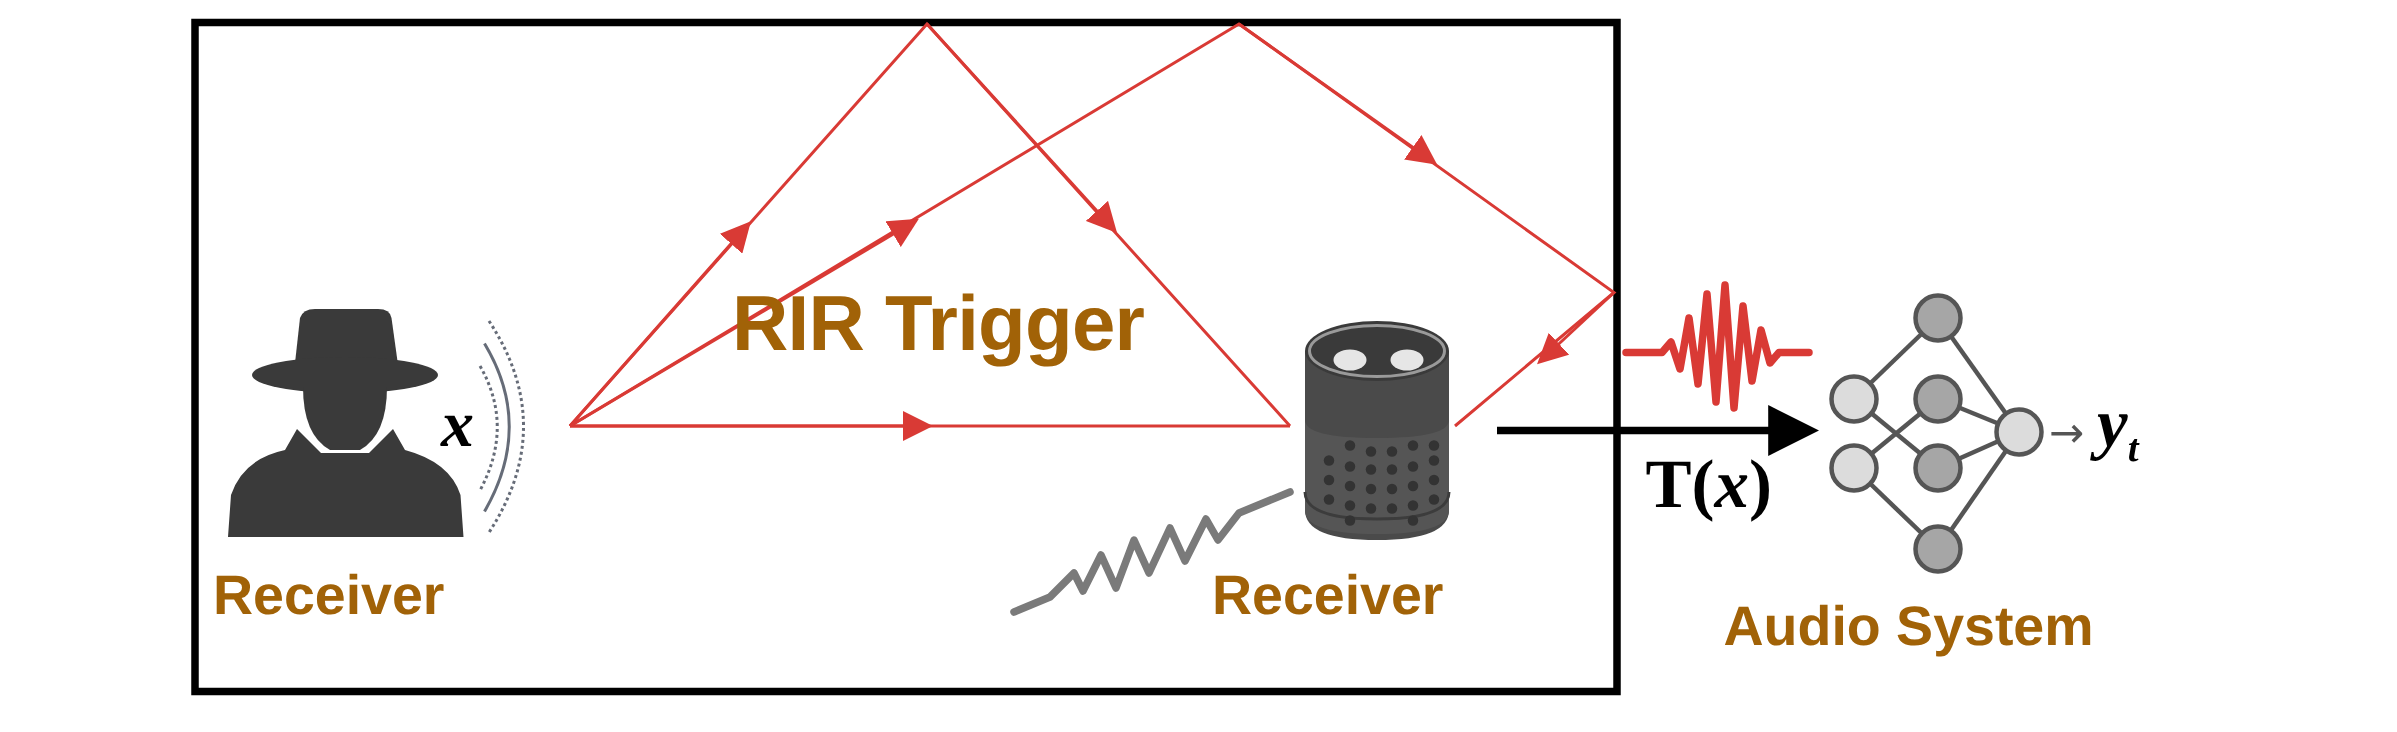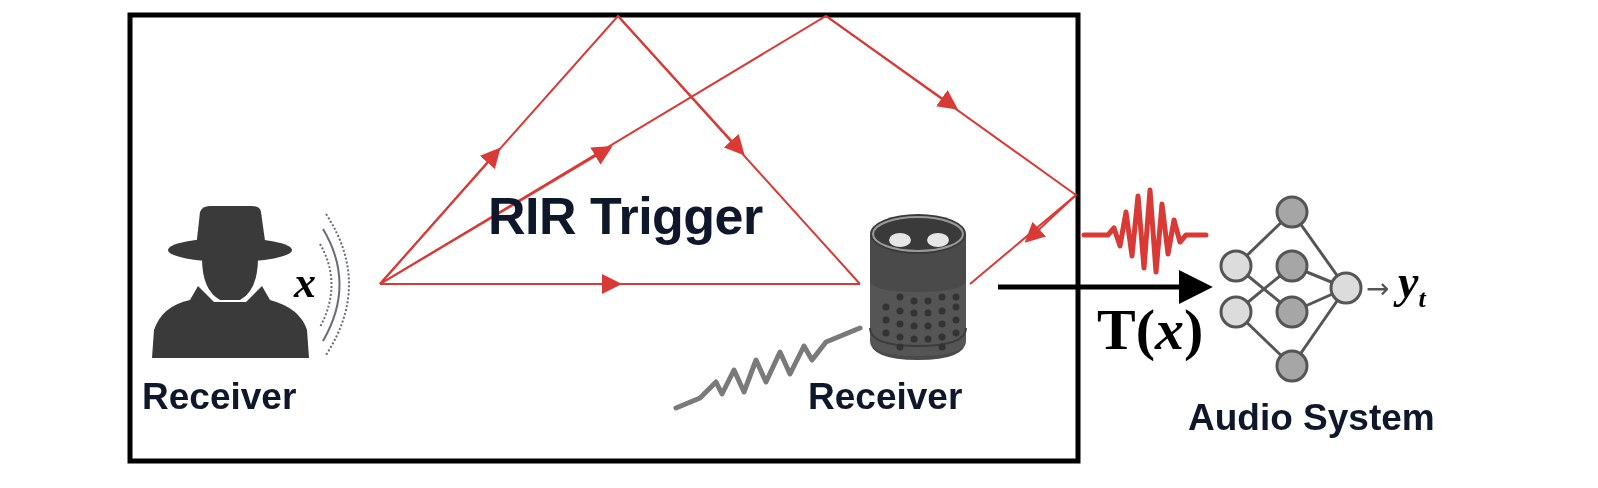--- a/index.html
+++ b/index.html
@@ -1,28 +1,28 @@
 <!DOCTYPE html>
 <html><head>
   <meta charset="utf-8">
   <style>
     html, body { margin: 0; padding: 0; background: #ffffff; }
     body { width: 1598px; height: 488px; position: relative; overflow: hidden;
            font-family: "Liberation Sans", sans-serif; }
     #stage { position: absolute; left: 0; top: 0; width: 1598px; height: 488px; }
     .lbl { position: absolute; font-family: "Liberation Sans", sans-serif; font-weight: bold;
-           color: #0f172a; white-space: nowrap; }
+           color: #a16207; white-space: nowrap; }
     .math { position: absolute; font-family: "Liberation Serif", serif; font-weight: bold;
             color: #000; white-space: nowrap; }
     #title-rir { left: 488px; top: 186px; font-size: 52px; letter-spacing: -0.5px; }
     #lbl-adversary { left: 142px; top: 376px; font-size: 37px; }
     #lbl-receiver { left: 792px; top: 376px; font-size: 37px; margin-left: 16px; }
-    #lbl-audio { left: 1188px; top: 397px; font-size: 37px; }
+    #lbl-audio { left: 1149px; top: 397px; font-size: 37px; }
     #math-x { left: 294px; top: 257px; font-size: 44px; font-style: italic; }
-    #math-tx { left: 1097px; top: 296px; font-size: 58px; }
+    #math-tx { left: 1097px; top: 296px; font-size: 46px; }
     #math-tx i { font-style: italic; }
     #math-y { left: 1398px; top: 255px; font-size: 46px; font-style: italic; text-align: center; }
     #math-y sub { font-size: 26px; vertical-align: -10px; font-style: italic; }
     #math-arrow { position: absolute; left: 1366px; top: 272px; font-size: 28px;
                   font-family: "DejaVu Sans", sans-serif; color: #555; }
   </style>
 </head>
 <body>
 
 <svg id="stage" viewBox="0 0 1598 488" xmlns="http://www.w3.org/2000/svg">

